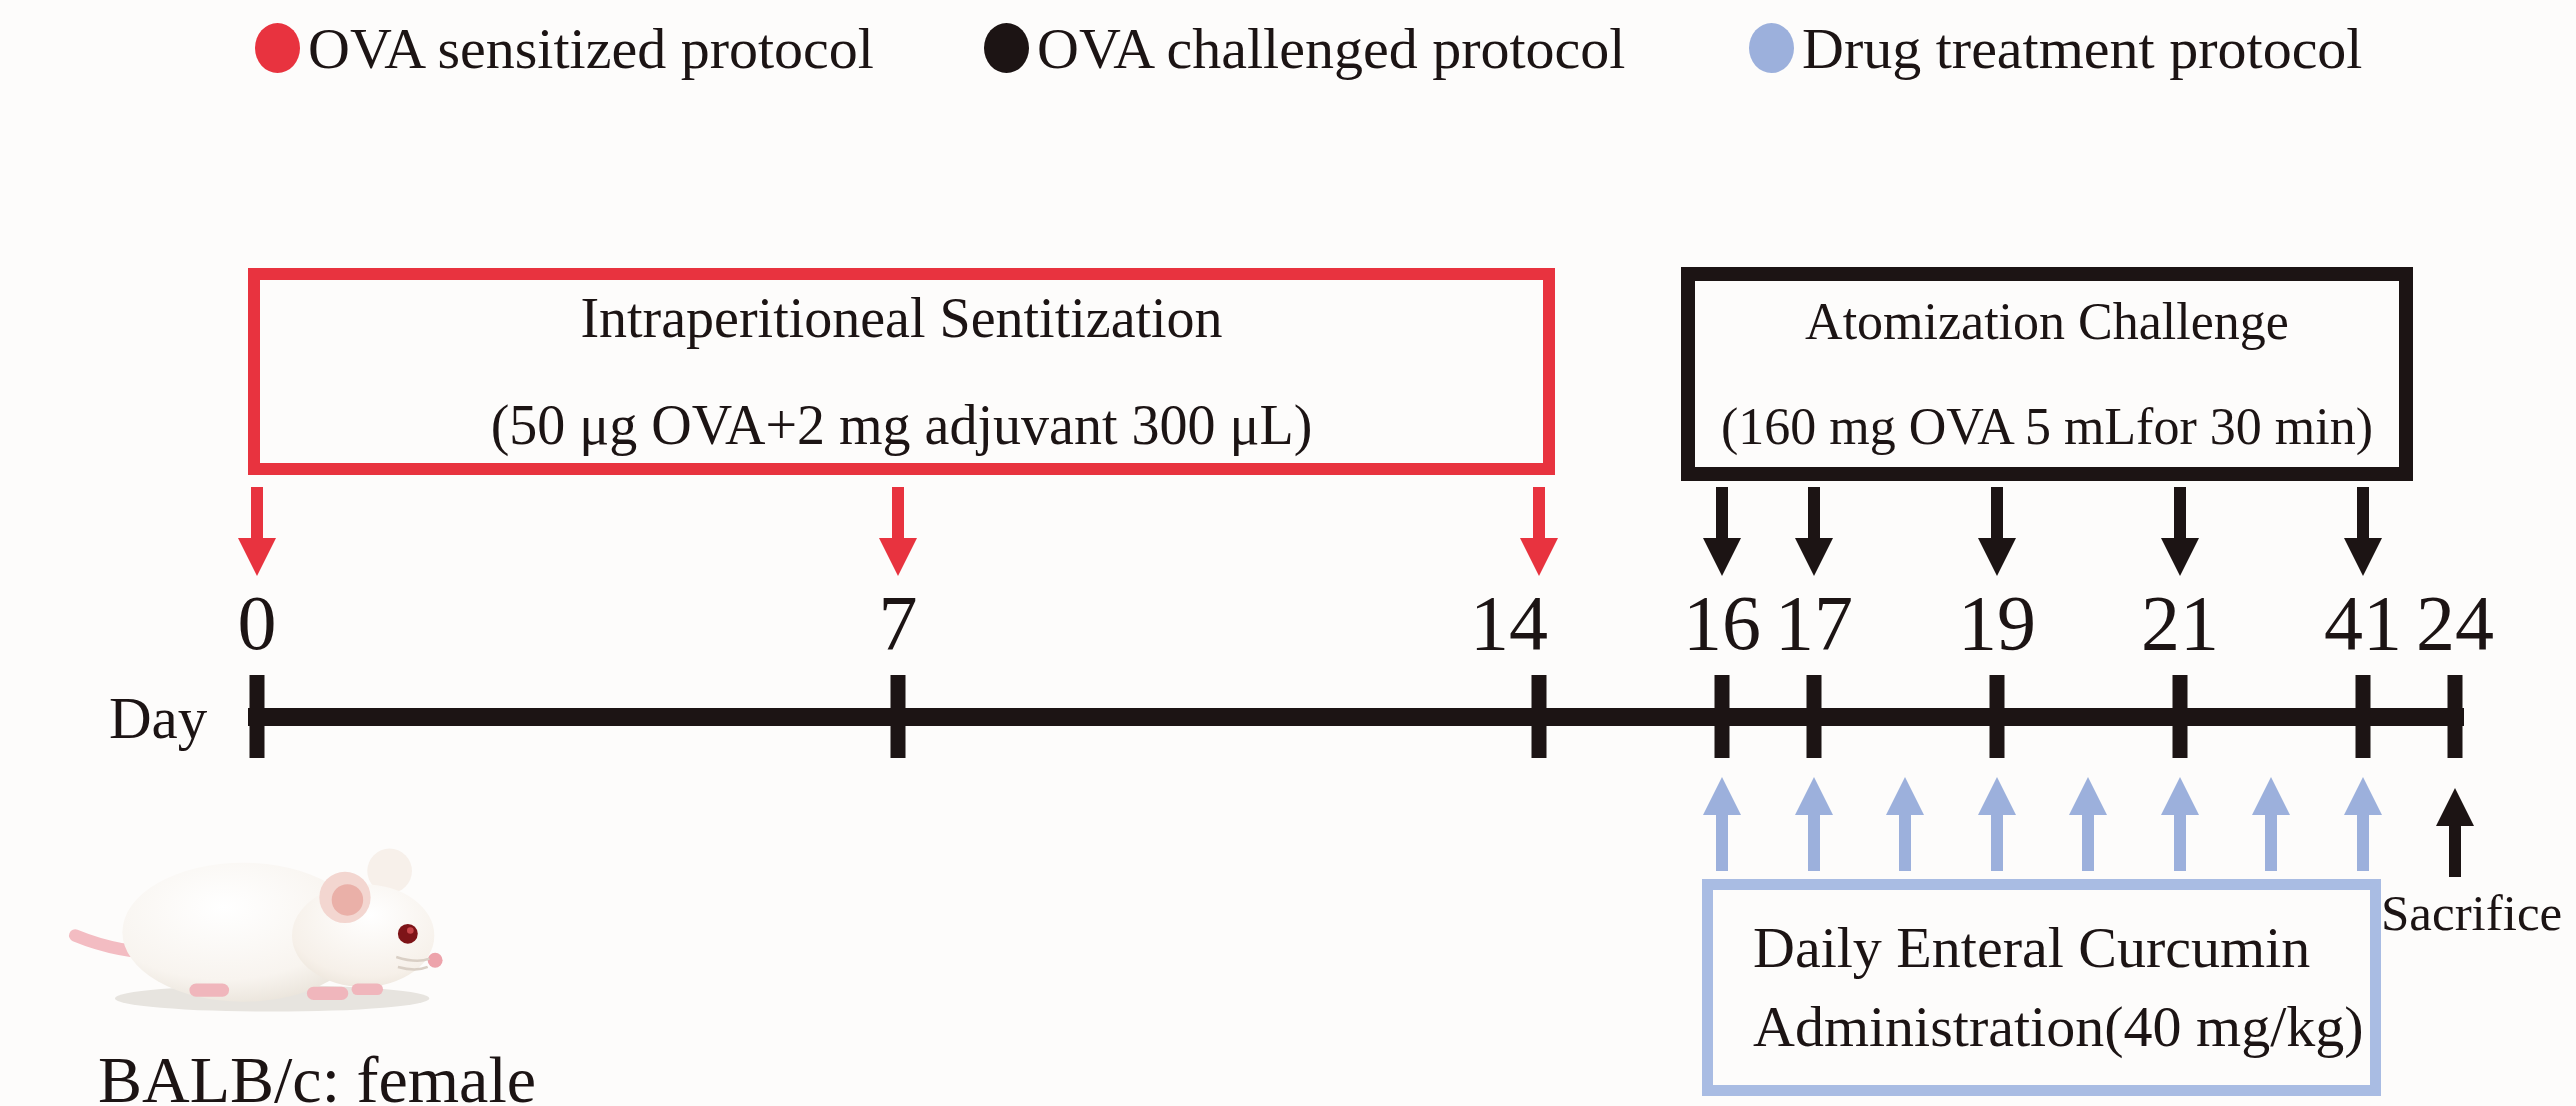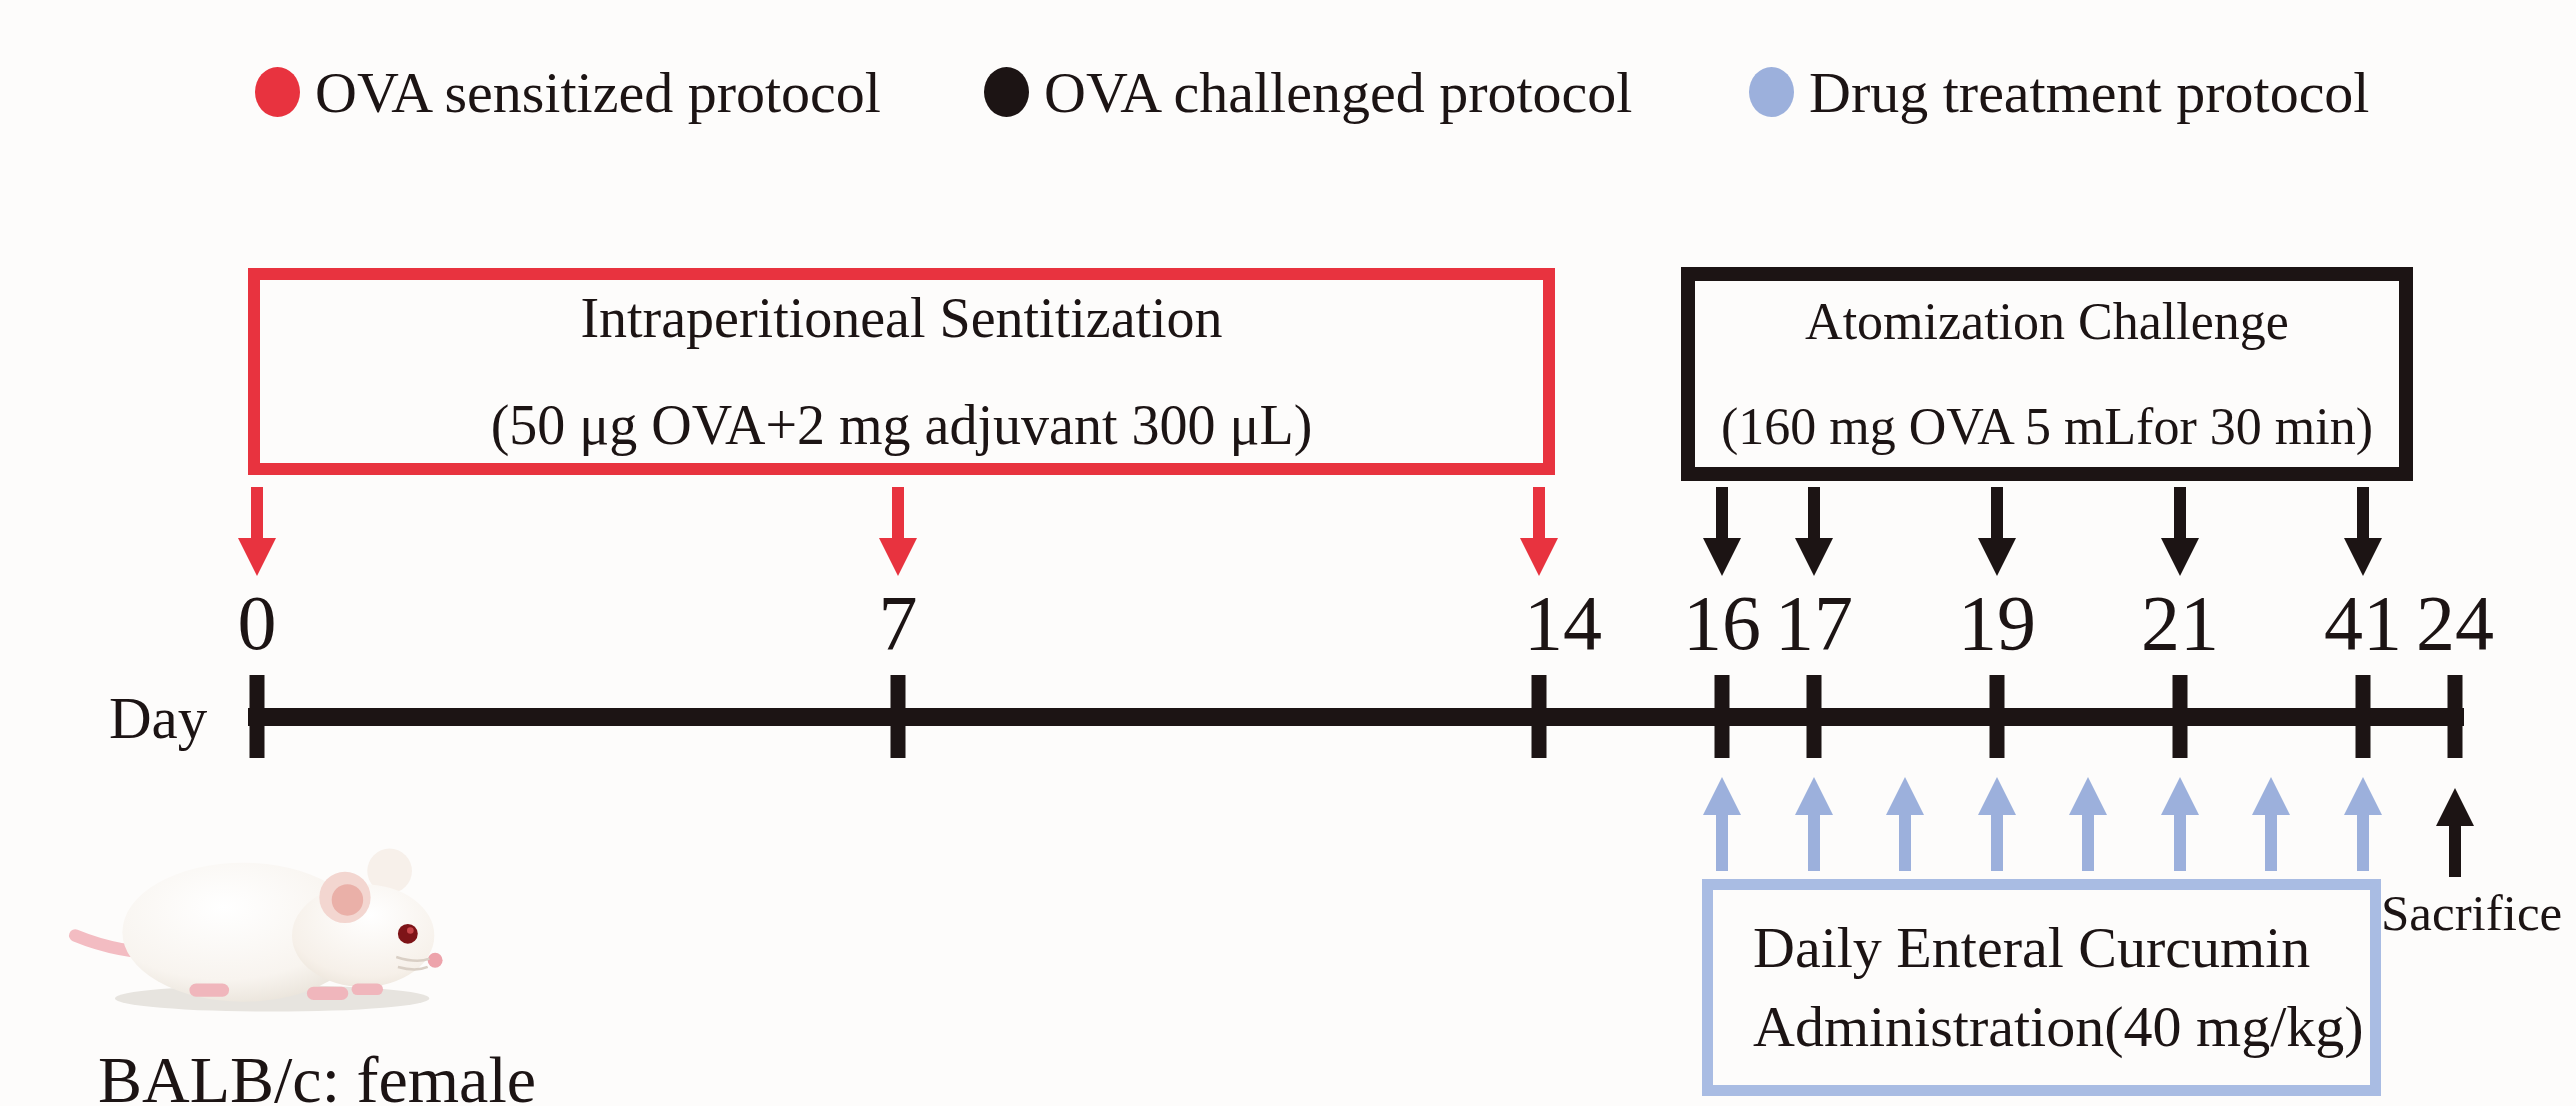--- a/index.html
+++ b/index.html
@@ -9,21 +9,21 @@
     --blue-border:#a9bce3;
     --bg:#fdfcfb;
   }
   html,body{margin:0;padding:0;background:var(--bg);}
   .canvas{
     position:relative;width:2576px;height:1106px;background:var(--bg);
     font-family:"Liberation Serif","DejaVu Serif",serif;color:var(--ink);
     overflow:hidden;
   }
   
-  .legend-item{position:absolute;top:13.2px;height:70px;display:flex;align-items:center;gap:15px;margin-top:44px;}
+  .legend-item{position:absolute;top:13.2px;height:70px;display:flex;align-items:center;gap:8px;}
   .legend-dot{width:45px;height:50px;border-radius:50%;flex:0 0 auto;}
   .legend-label{font-size:58px;white-space:nowrap;}
   
   .pbox{position:absolute;box-sizing:border-box;display:flex;flex-direction:column;
         justify-content:space-evenly;align-items:center;text-align:center;background:transparent;gap:36px;}
   .pbox .bline{white-space:nowrap;}
   .red-box{left:248px;top:268px;width:1307px;height:207px;border:12.4px solid var(--red);font-size:56px;}
   .black-box{left:1681px;top:267px;width:732px;height:214px;border:14px solid var(--ink);font-size:52px;}
   .blue-box{left:1702px;top:879px;width:679px;height:217px;border:11.6px solid var(--blue-border);
             align-items:flex-start;justify-content:center;text-align:left;
@@ -75,21 +75,21 @@
   </div>
 
   <div class="axis-label">Day</div>
   <div class="timeline-bar"></div>
   <div id="dynamic-layer">
       <div class="tick" style="left: 257px;"></div>
       <div class="day-num" style="left: 257px;">0</div>
       <div class="tick" style="left: 898px;"></div>
       <div class="day-num" style="left: 898px;">7</div>
       <div class="tick" style="left: 1539px;"></div>
-      <div class="day-num" style="left: 1563px;">14</div>
+      <div class="day-num" style="left: 1509px;">14</div>
       <div class="tick" style="left: 1722px;"></div>
       <div class="day-num" style="left: 1722px;">16</div>
       <div class="tick" style="left: 1814px;"></div>
       <div class="day-num" style="left: 1814px; font-family: Liberation Serif, serif;">17</div>
       <div class="tick" style="left: 1997px;"></div>
       <div class="day-num" style="left: 1997px;">19</div>
       <div class="tick" style="left: 2180px;"></div>
       <div class="day-num" style="left: 2180px;">21</div>
       <div class="tick" style="left: 2363px;"></div>
       <div class="day-num" style="left: 2363px;">41</div>

